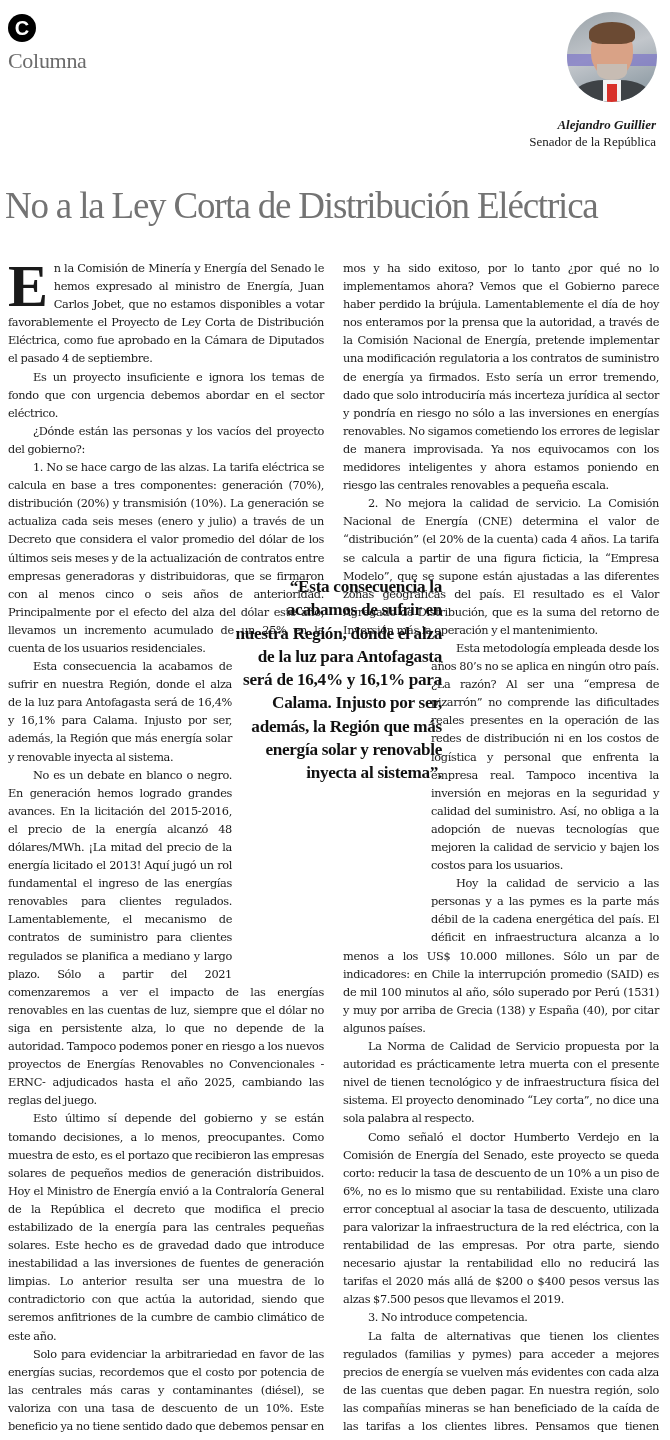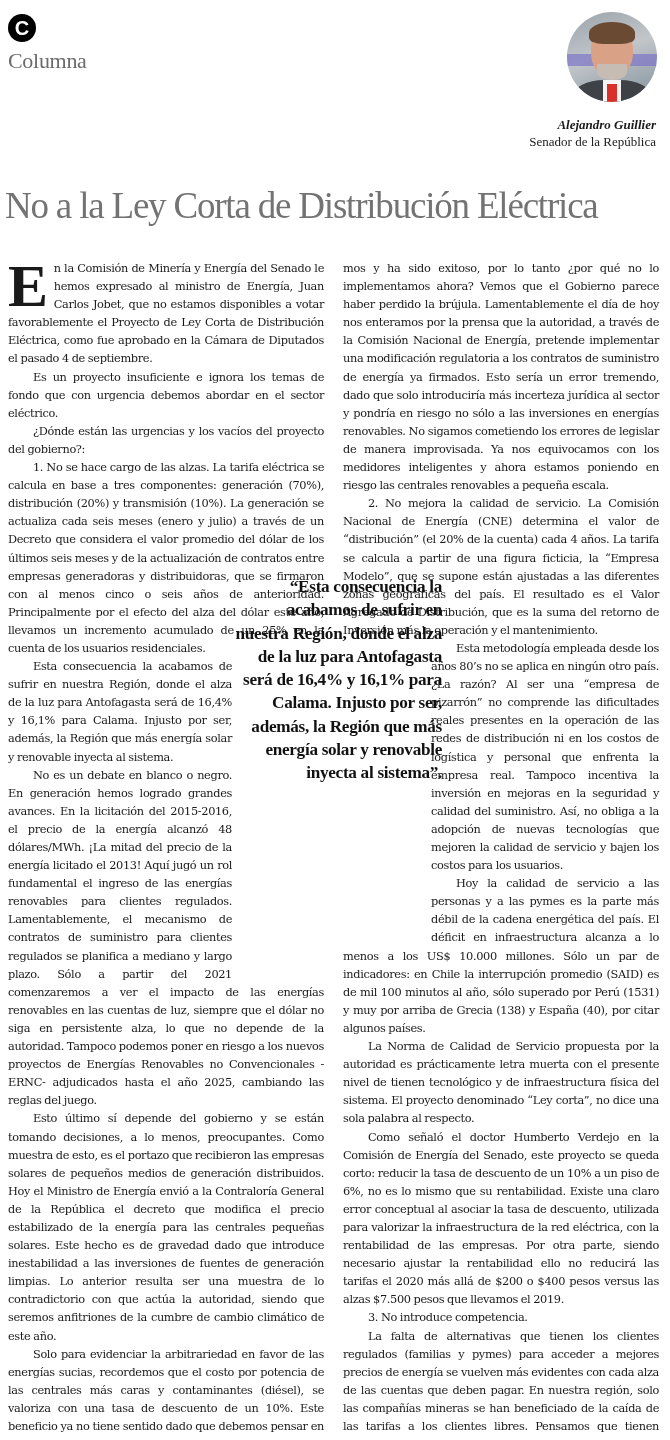--- a/index.html
+++ b/index.html
@@ -47,21 +47,21 @@
 <div class="author">
   <div class="name">Alejandro Guillier</div>
   <div class="role">Senador de la República</div>
 </div>
 
 <h1 class="title">No a la Ley Corta de Distribución Eléctrica</h1>
 
 <div class="col col-left">
   <p class="first"><span class="dropcap">E</span><span>n la Comisión de Minería y Energía del Senado le hemos expresado al ministro de Energía, Juan Carlos Jobet, que no estamos disponibles a votar favorablemente el Proyecto de Ley Corta de Distribución Eléctrica, como fue aprobado en la Cámara de Diputados el pasado 4 de septiembre.</span></p>
   <p>Es un proyecto insuficiente e ignora los temas de fondo que con urgencia debemos abordar en el sector eléctrico.</p>
-  <p>¿Dónde están las urgencias y los vacíos del proyecto del gobierno?:</p>
+  <p>¿Dónde están las personas y los vacíos del proyecto del gobierno?:</p>
   <p>1. No se hace cargo de las alzas. La tarifa eléctrica se calcula en base a tres componentes: generación (70%), distribución (20%) y transmisión (10%). La generación se actualiza cada seis meses (enero y julio) a través de un Decreto que considera el valor promedio del dólar de los últimos seis meses y de la actualización de contratos entre empresas generadoras y distribuidoras, que se firmaron con al menos cinco o seis años de anterioridad. Principalmente por el efecto del alza del dólar este año, llevamos un incremento acumulado de un 25% en la cuenta de los usuarios residenciales.</p>
   <div class="quote-float-left"></div>
   <p>Esta consecuencia la acabamos de sufrir en nuestra Región, donde el alza de la luz para Antofagasta será de 16,4% y 16,1% para Calama. Injusto por ser, además, la Región que más energía solar y renovable inyecta al sistema.</p>
   <p>No es un debate en blanco o negro. En generación hemos logrado grandes avances. En la licitación del 2015-2016, el precio de la energía alcanzó 48 dólares/MWh. ¡La mitad del precio de la energía licitado el 2013! Aquí jugó un rol fundamental el ingreso de las energías renovables para clientes regulados. Lamentablemente, el mecanismo de contratos de suministro para clientes regulados se planifica a mediano y largo plazo. Sólo a partir del 2021 comenzaremos a ver el impacto de las energías renovables en las cuentas de luz, siempre que el dólar no siga en persistente alza, lo que no depende de la autoridad. Tampoco podemos poner en riesgo  a los nuevos proyectos de Energías Renovables no Convencionales -ERNC- adjudicados hasta el año 2025, cambiando las reglas del juego.</p>
   <p>Esto último sí depende del gobierno y se están tomando decisiones, a lo menos, preocupantes. Como muestra de esto, es el portazo que recibieron las empresas solares de pequeños medios de generación distribuidos. Hoy el Ministro de Energía envió a la Contraloría General de la República el decreto que modifica el precio estabilizado de la energía para las centrales pequeñas solares. Este hecho es de gravedad dado que introduce inestabilidad a las inversiones de fuentes de generación limpias. Lo anterior resulta ser una muestra de lo contradictorio con que actúa la autoridad, siendo que seremos anfitriones de la cumbre de cambio climático de este año.</p>
   <p>Solo para evidenciar la arbitrariedad en favor de las energías sucias, recordemos que el costo por potencia de las centrales más caras y contaminantes (diésel), se valoriza con una tasa de descuento de un 10%. Este beneficio ya no tiene sentido dado que debemos pensar en desplazar las centrales que perjudican el medio ambiente. El Gobierno no muestra hasta ahora intención de modificar este beneficio. Pero sí está empecinado en modificar el segmento de distribución, que si tiene impacto directo en la seguridad y calidad de suministro para las personas.</p>
 
 </div>
 
 <div class="col col-right">

